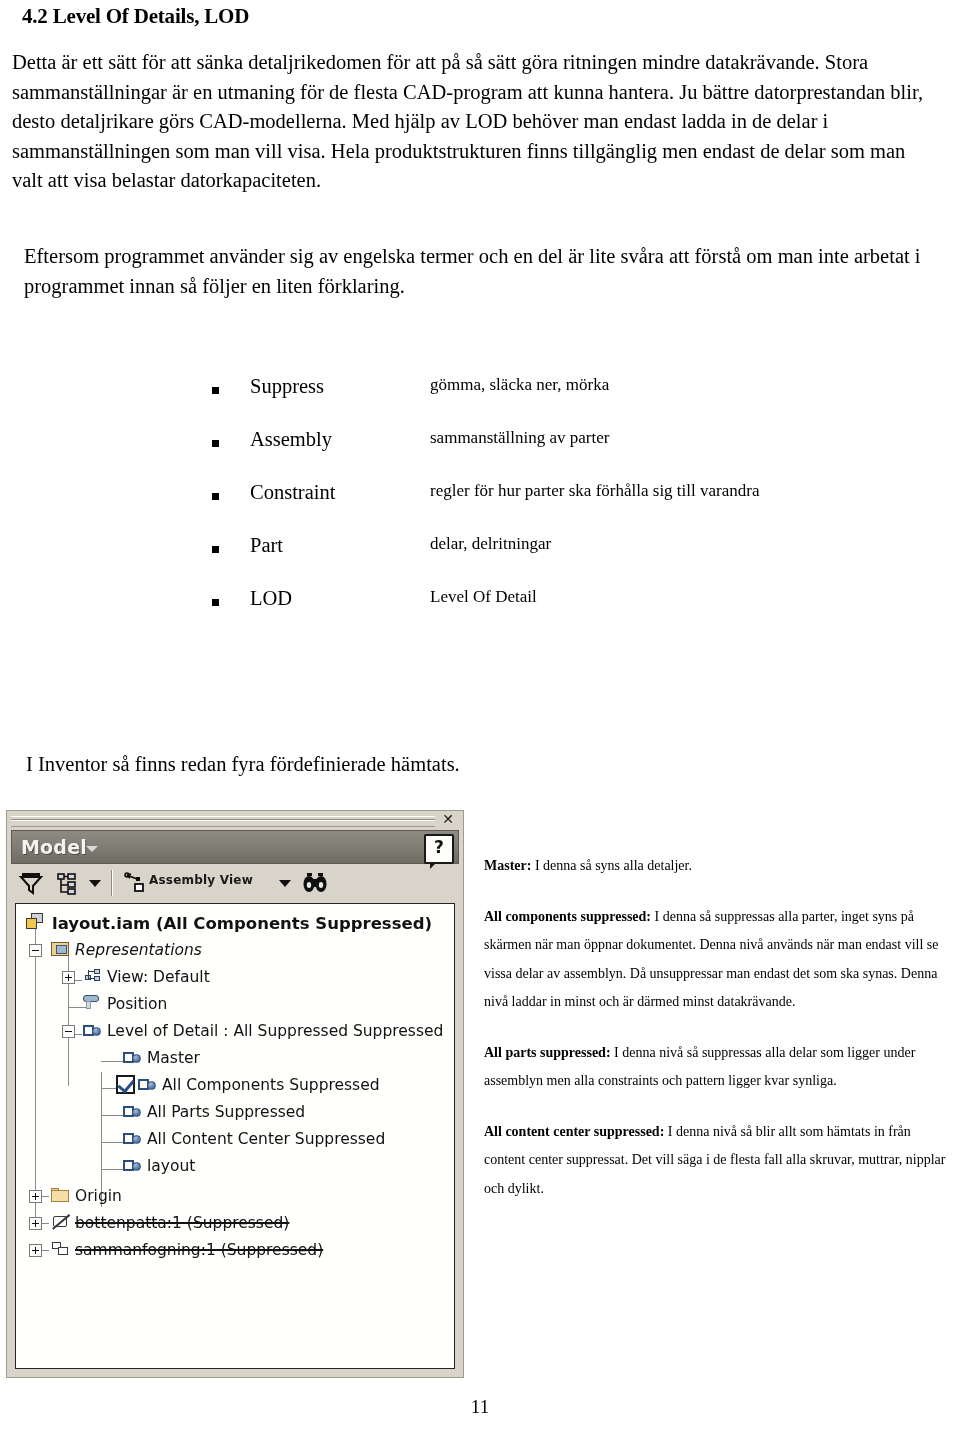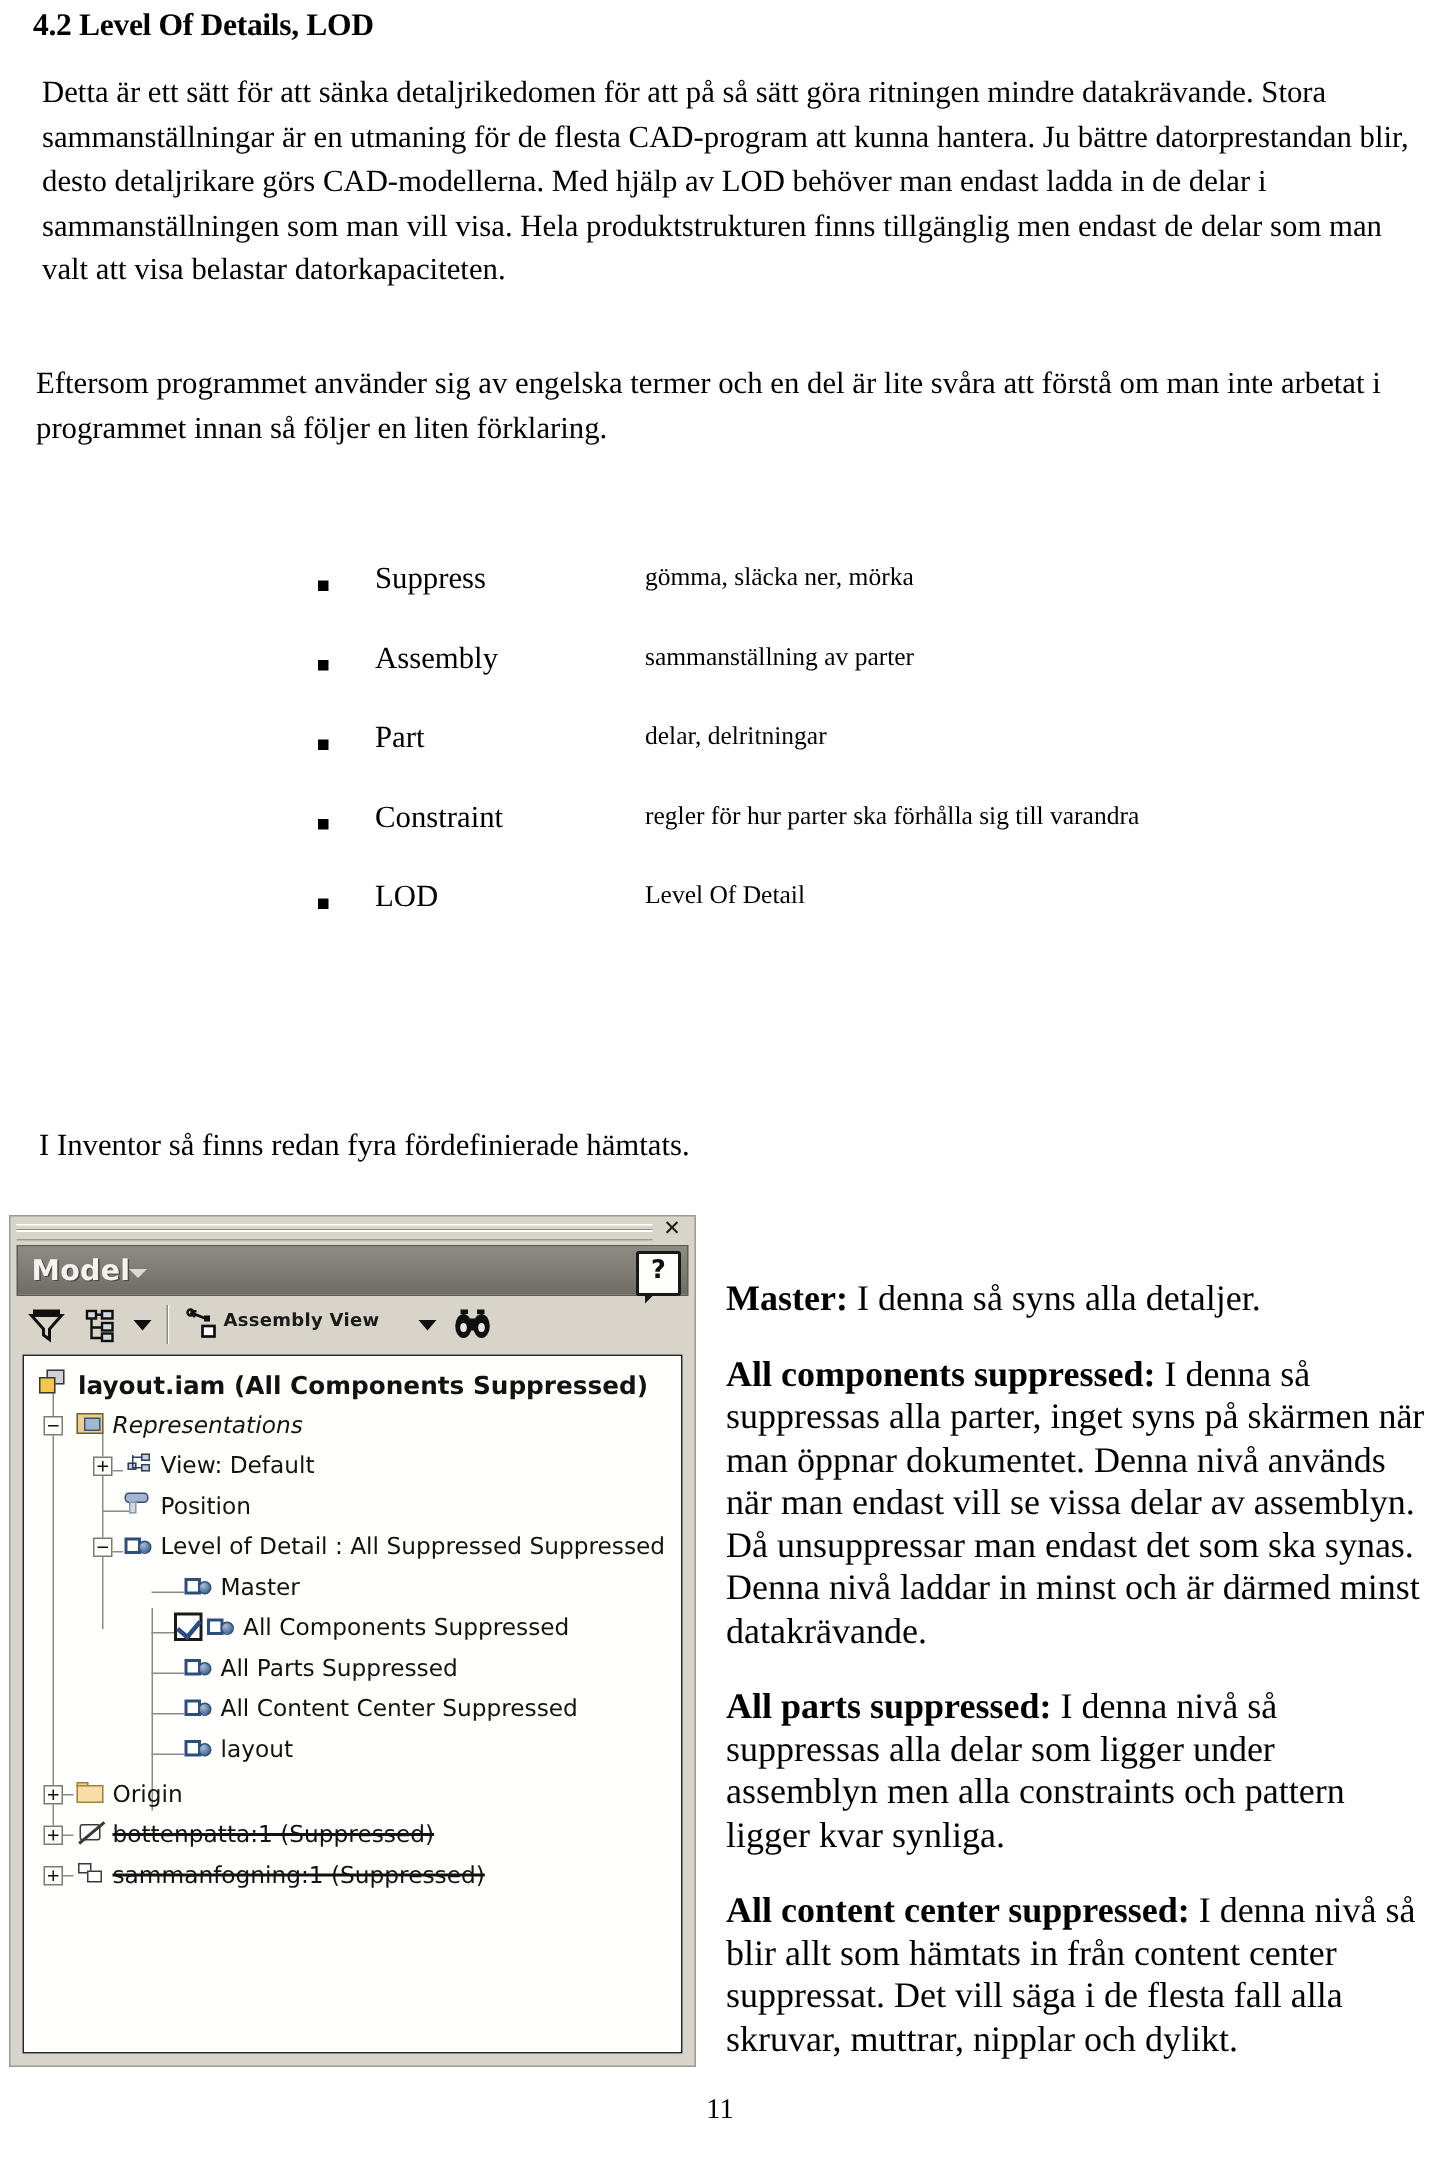--- a/index.html
+++ b/index.html
@@ -27,21 +27,21 @@
     font-weight: bold;
     letter-spacing: -0.2px;
   }
 
   .para {
     position: absolute;
     font-size: 20.5px;
     line-height: 29.5px;
     text-align: left;
   }
-  #para-intro { left: 28px; top: 48px; width: 916px; }
+  #para-intro { left: 12px; top: 48px; width: 916px; }
   #para-terms { left: 24px; top: 242px; width: 916px; }
   #para-inventor { left: 26px; top: 750px; width: 560px; }
 
   
   .glossary {
     position: absolute;
     left: 212px;
     top: 375px;
     width: 730px;
   }
@@ -71,21 +71,21 @@
     font-size: 17px;
     white-space: nowrap;
   }
 
   
   .right-col {
     position: absolute;
     left: 484px;
     top: 852px;
     width: 468px;
-    font-size: 24px;
+    font-size: 14px;
     line-height: 28.5px;
   }
   .right-col p { margin: 0 0 22px 0; }
   .right-col p:last-child { margin-bottom: 0; }
   .rc-label { font-weight: bold; }
 
   
   .page-number {
     position: absolute;
     left: 0;
@@ -411,27 +411,27 @@
       <span class="term">Suppress</span>
       <span class="definition">gömma, släcka ner, mörka</span>
     </div>
     <div class="glossary-row">
       <span class="bullet-square"></span>
       <span class="term">Assembly</span>
       <span class="definition">sammanställning av parter</span>
     </div>
     <div class="glossary-row">
       <span class="bullet-square"></span>
+      <span class="term">Constraint</span>
+      <span class="definition">regler för hur parter ska förhålla sig till varandra</span>
+    </div>
+    <div class="glossary-row">
+      <span class="bullet-square"></span>
       <span class="term">Part</span>
       <span class="definition">delar, delritningar</span>
-    </div>
-    <div class="glossary-row">
-      <span class="bullet-square"></span>
-      <span class="term">Constraint</span>
-      <span class="definition">regler för hur parter ska förhålla sig till varandra</span>
     </div>
     <div class="glossary-row">
       <span class="bullet-square"></span>
       <span class="term">LOD</span>
       <span class="definition">Level Of Detail</span>
     </div>
   </div>
 
   <div class="para" id="para-inventor">I Inventor så finns redan fyra fördefinierade hämtats.</div>
 

